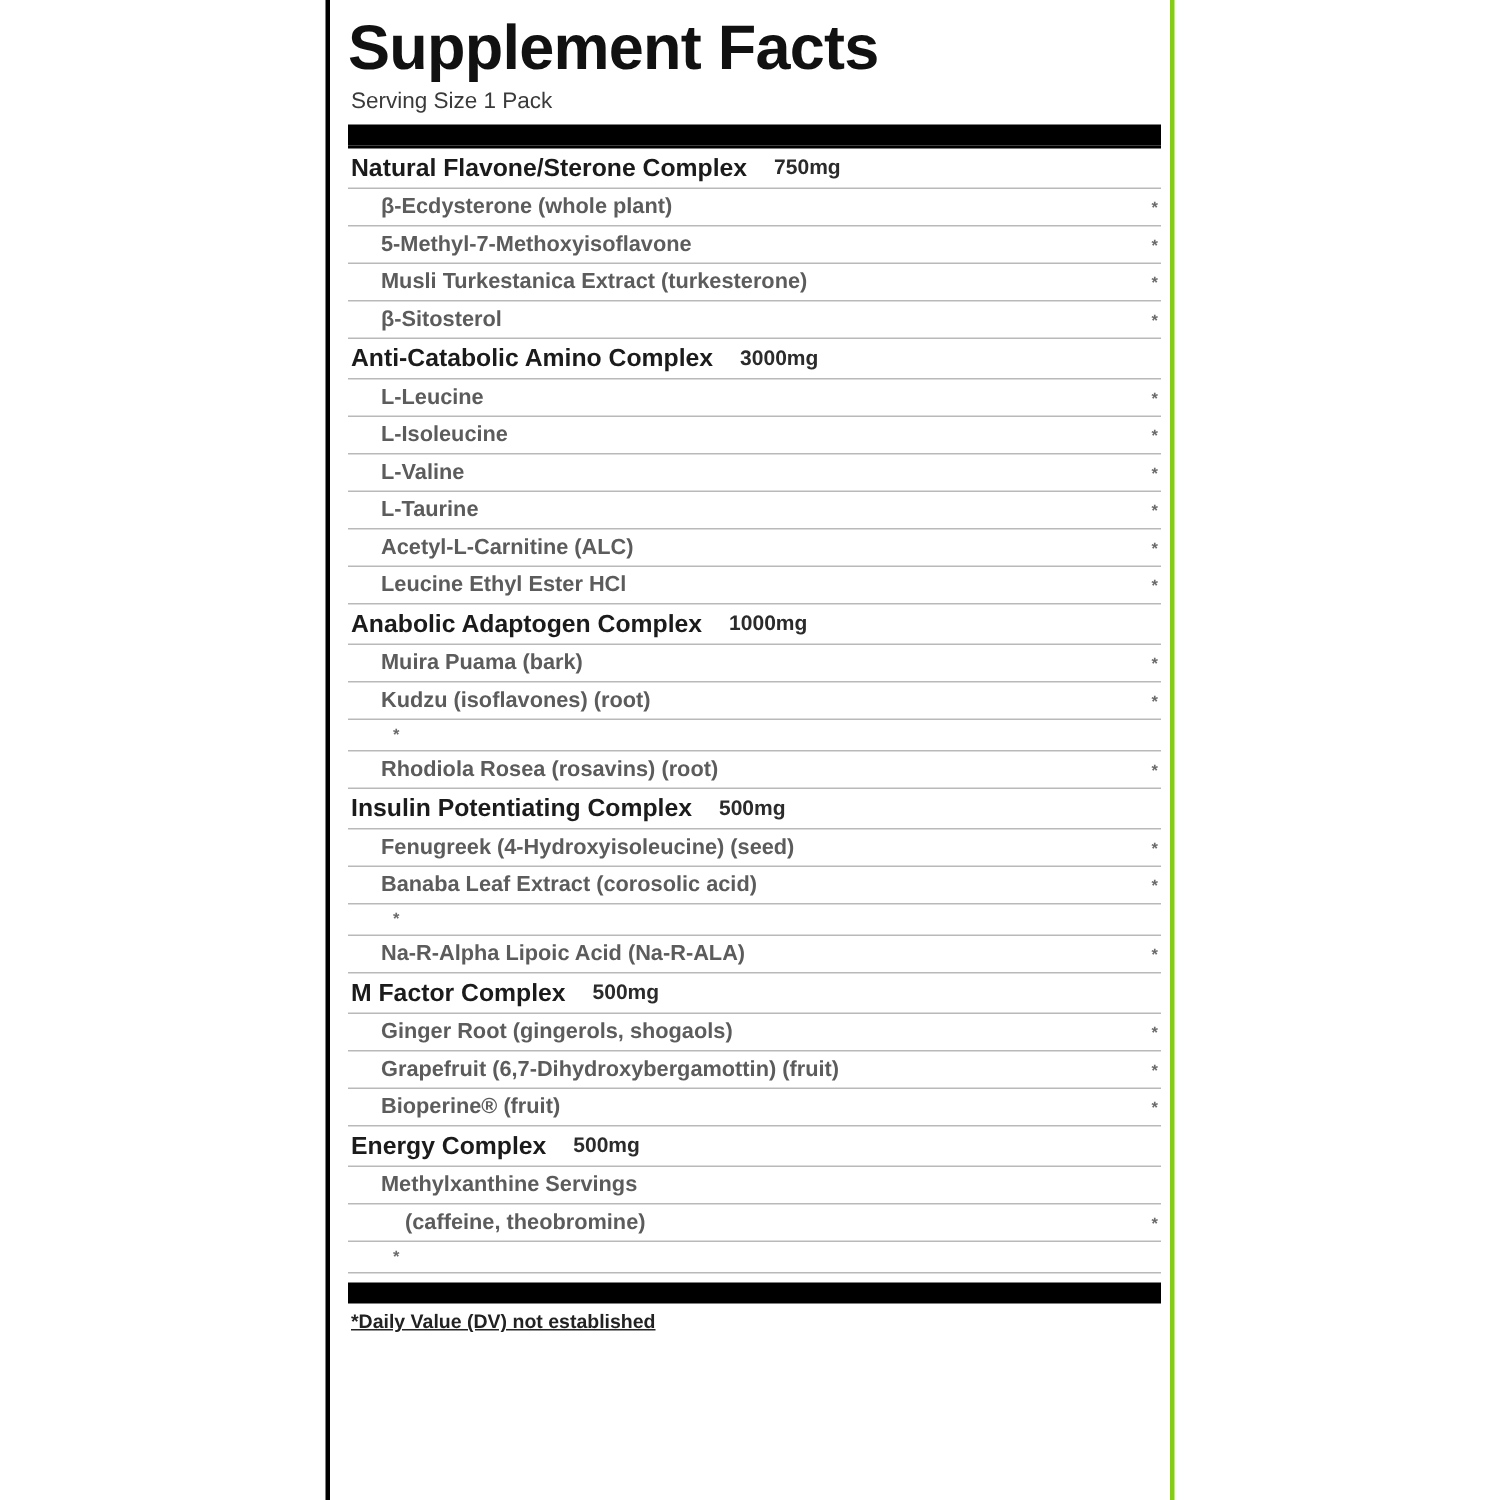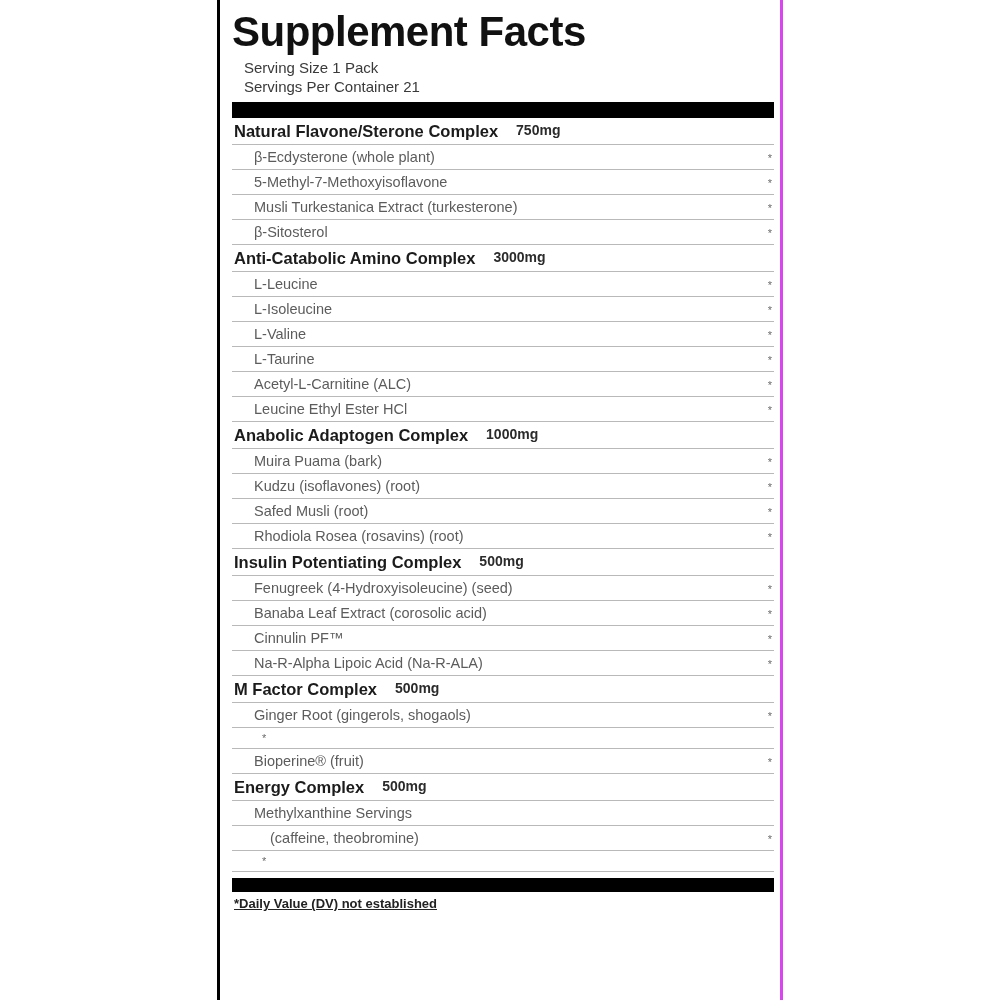--- a/index.html
+++ b/index.html
@@ -10,21 +10,21 @@
     background: #ffffff;
     font-family: "Liberation Sans", sans-serif;
   }
   #panel {
     position: absolute;
     left: 217px;
     top: 0px;
     width: 566px;
     height: 1000px;
     border-left: 3px solid #000;
-    border-right: 3px solid #d946ef;
+    border-right: 3px solid #84cc16;
     box-sizing: border-box;
     background: #fff;
   }
   #inner {
     position: absolute;
     left: 12px;
     top: 8px;
     width: 542px;
     height: 984px;
   }
@@ -34,21 +34,21 @@
     letter-spacing: -0.5px;
     line-height: 48px;
     color: #111;
     margin: 0 0 2px 0;
     font-family: "Liberation Sans", sans-serif;
   }
   .serving {
     font-size: 15px;
     color: #3a3a3a;
     line-height: 19px;
-    margin-left: 12px;
+    margin-left: 2px;
   }
   .rule-thick {
     height: 14px;
     background: #000;
     margin-top: 6px;
   }
   .rule-thin {
     height: 2px;
     background: #000;
   }
@@ -83,20 +83,21 @@
     font-size: 14px;
     color: #2b2b2b;
   }
   .ing {
     display: flex;
     align-items: baseline;
     justify-content: space-between;
     padding: 4px 2px 4px 22px;
     font-size: 14.5px;
     color: #5c5c5c;
+    font-weight: bold;
   }
   .ing .iname { flex: 1 1 auto; }
   .ing .idv {
     flex: 0 0 auto;
     font-size: 11px;
     color: #6b6b6b;
     padding-left: 8px;
   }
   .ing.sub {
     padding-left: 38px;
@@ -111,21 +112,20 @@
 </style>
 </head>
 <body>
 
 <div id="panel">
   <div id="inner">
 
     <div class="title">Supplement Facts</div>
 
     <div class="serving">Serving Size 1 Pack</div>
-    <div class="serving">Servings Per Container 21</div>
 
     <div class="rule-thick"></div>
 
 
     <div class="rule-thin"></div>
 
     <div class="table" id="rows">
         <div class="grp">
           <span class="gname">Natural Flavone/Sterone Complex</span>
           <span class="gamt">750mg</span>
@@ -195,21 +195,20 @@
           <span class="iname">Muira Puama (bark)</span>
           <span class="idv">*</span>
         </div>
         <div class="rule-hair"></div>
         <div class="ing">
           <span class="iname">Kudzu (isoflavones) (root)</span>
           <span class="idv">*</span>
         </div>
         <div class="rule-hair"></div>
         <div class="ing">
-          <span class="iname">Safed Musli (root)</span>
           <span class="idv">*</span>
         </div>
         <div class="rule-hair"></div>
         <div class="ing">
           <span class="iname">Rhodiola Rosea (rosavins) (root)</span>
           <span class="idv">*</span>
         </div>
         <div class="rule-hair"></div>
         <div class="grp">
           <span class="gname">Insulin Potentiating Complex</span>
@@ -220,40 +219,40 @@
           <span class="iname">Fenugreek (4-Hydroxyisoleucine) (seed)</span>
           <span class="idv">*</span>
         </div>
         <div class="rule-hair"></div>
         <div class="ing">
           <span class="iname">Banaba Leaf Extract (corosolic acid)</span>
           <span class="idv">*</span>
         </div>
         <div class="rule-hair"></div>
         <div class="ing">
-          <span class="iname">Cinnulin PF™</span>
           <span class="idv">*</span>
         </div>
         <div class="rule-hair"></div>
         <div class="ing">
           <span class="iname">Na-R-Alpha Lipoic Acid (Na-R-ALA)</span>
           <span class="idv">*</span>
         </div>
         <div class="rule-hair"></div>
         <div class="grp">
           <span class="gname">M Factor Complex</span>
           <span class="gamt">500mg</span>
         </div>
         <div class="rule-hair"></div>
         <div class="ing">
           <span class="iname">Ginger Root (gingerols, shogaols)</span>
           <span class="idv">*</span>
         </div>
         <div class="rule-hair"></div>
         <div class="ing">
+          <span class="iname">Grapefruit (6,7-Dihydroxybergamottin) (fruit)</span>
           <span class="idv">*</span>
         </div>
         <div class="rule-hair"></div>
         <div class="ing">
           <span class="iname">Bioperine® (fruit)</span>
           <span class="idv">*</span>
         </div>
         <div class="rule-hair"></div>
         <div class="grp">
           <span class="gname">Energy Complex</span>

